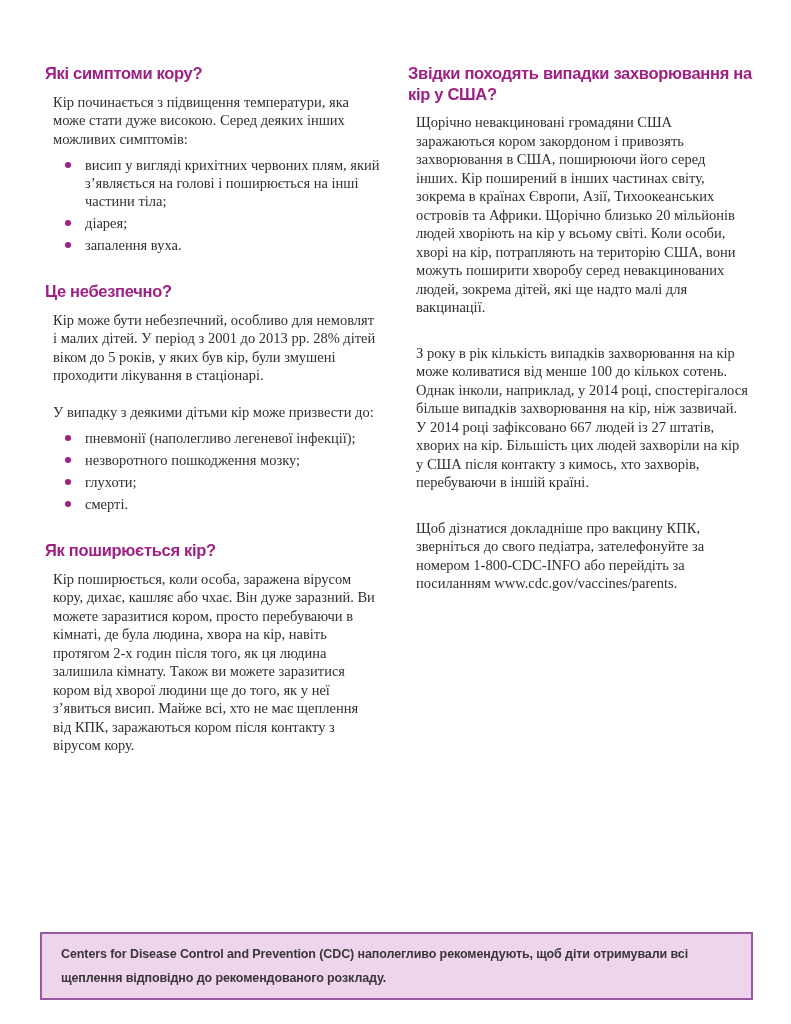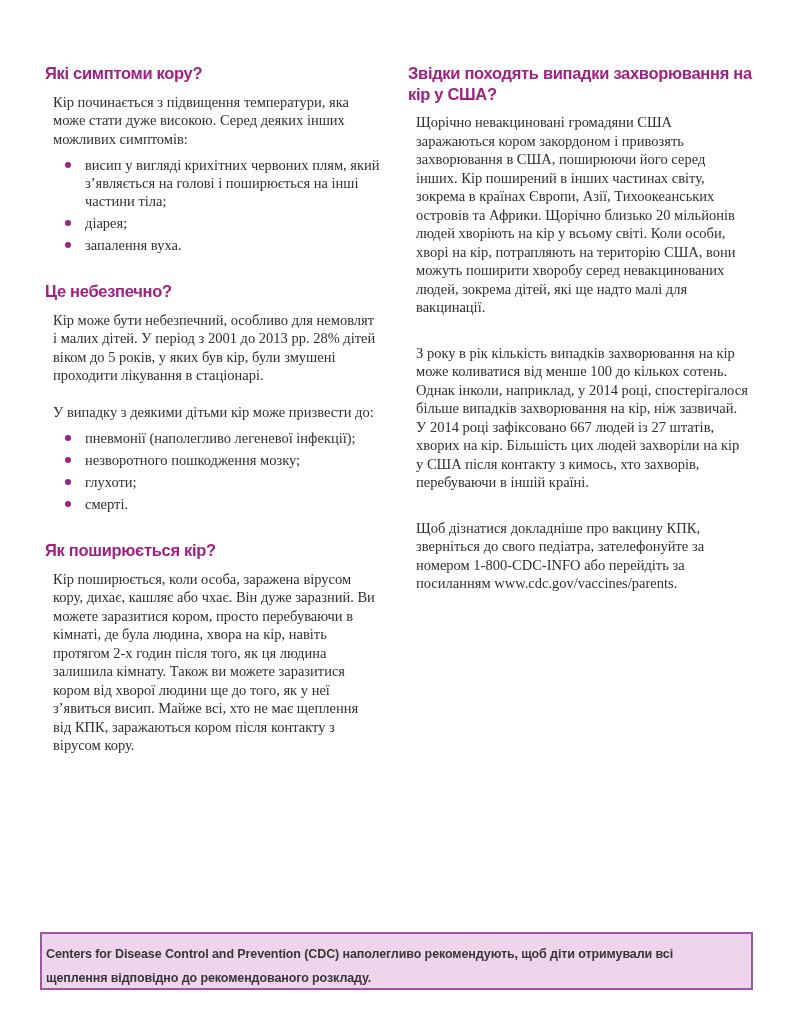--- a/index.html
+++ b/index.html
@@ -66,25 +66,25 @@
     height: 6px;
     border-radius: 50%;
     background: var(--bullet, #a01f82);
   }
 
   .footer-note {
     position: absolute;
     left: 40px;
     top: 932px;
     width: 713px;
-    height: 58px;
+    height: 68px;
     box-sizing: border-box;
     background: var(--footer-bg, #eed5ec);
     border: 2px solid var(--footer-border, #9d56a2);
-    padding: 8px 16px 0 4px;
+    padding: 8px 16px 0 19px;
   }
   .footer-note p {
     font-family: "Liberation Sans", sans-serif;
     font-weight: bold;
     font-size: 12.5px;
     letter-spacing: -0.1px;
     line-height: 24px;
     color: var(--footer-text, #3a3537);
     margin: 0;
   }

